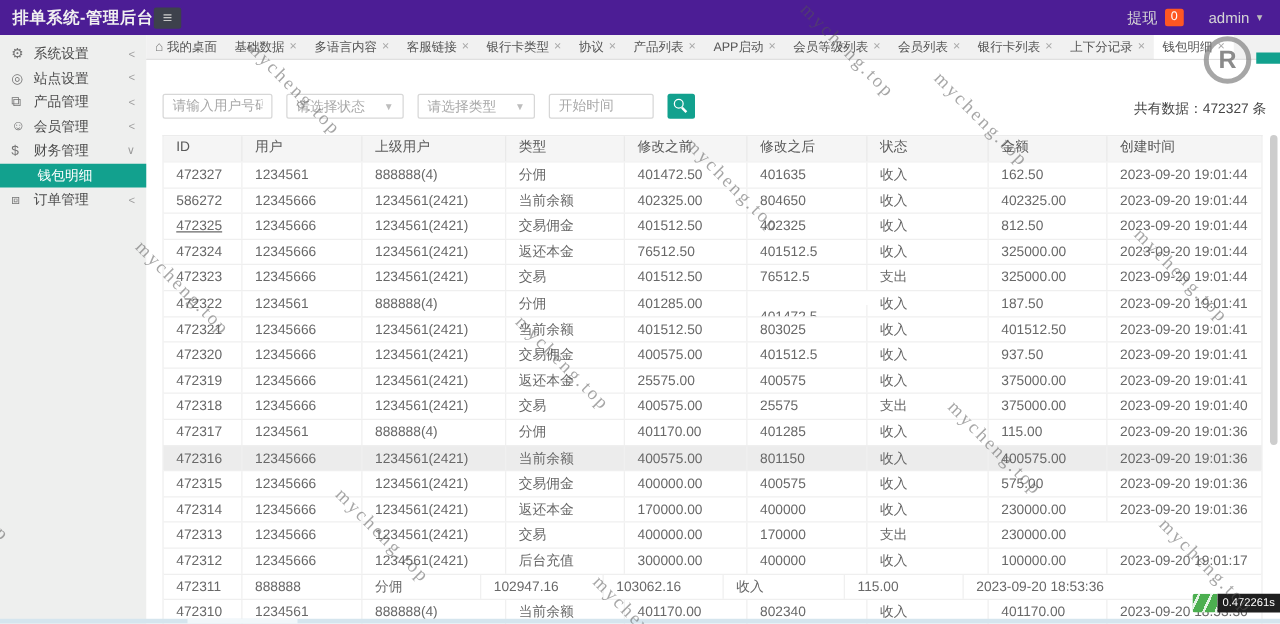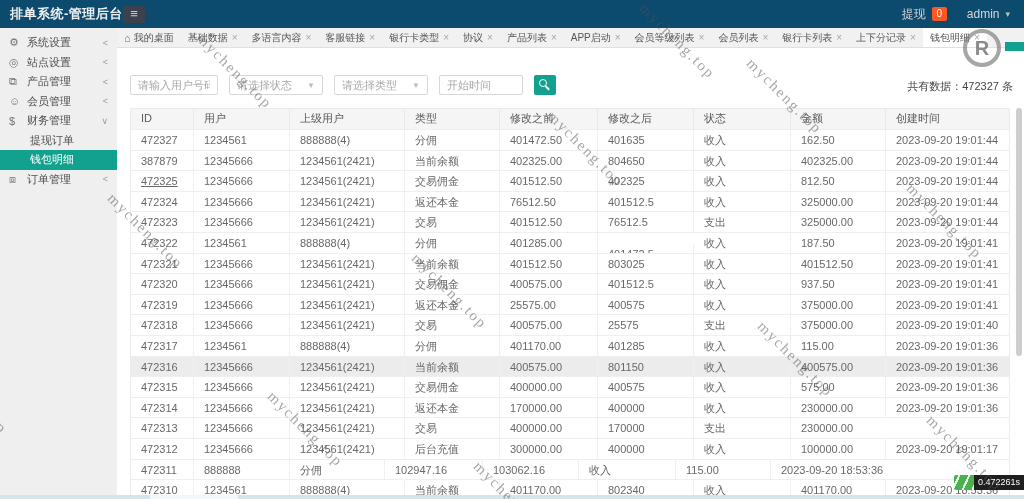--- a/index.html
+++ b/index.html
@@ -2,21 +2,21 @@
 <html><head>
 <meta charset="utf-8">
 <style>
   * { margin:0; padding:0; box-sizing:border-box; }
   html,body { width:1024px; height:499px; overflow:hidden; background:#fff;
     font-family:"Liberation Sans","DejaVu Sans",sans-serif; }
   body { position:relative; }
 
   
   .header { position:absolute; left:0; top:0; width:1024px; height:28px;
-    background:#0c4a6e; display:flex; align-items:center; z-index:5; }
+    background:#4c1d95; display:flex; align-items:center; z-index:5; }
   .logo { width:117px; padding-left:10px; color:#f0f0f0; font-size:13px;
     font-weight:bold; letter-spacing:.5px; white-space:nowrap; }
   .burger { width:22px; height:17px; margin-left:6px; background:#3d414c;
     border-radius:2px; color:#c9c9c9; text-align:center; line-height:16px;
     font-size:13px; cursor:pointer; }
   .header-right { margin-left:auto; display:flex; align-items:center;
     gap:6px; padding-right:14px; font-size:12px; color:#d6d6d6; }
   .badge { background:#ff5722; color:#fff; font-size:10px; min-width:15px;
     height:14px; line-height:14px; text-align:center; border-radius:2px;
     padding:0 3px; }
@@ -202,23 +202,20 @@
     <div class="side-item">
       <span class="icon">☺</span>
       <span class="slabel">会员管理</span>
       <span class="arrow">&lt;</span>
     </div>
     <div class="side-item">
       <span class="icon">$</span>
       <span class="slabel">财务管理</span>
       <span class="arrow">∨</span>
     </div>
-    <div class="side-item sub">
-      <span class="slabel">提现订单</span>
-    </div>
     <div class="side-item sub active">
       <span class="slabel">钱包明细</span>
     </div>
     <div class="side-item">
       <span class="icon">⧈</span>
       <span class="slabel">订单管理</span>
       <span class="arrow">&lt;</span>
     </div>
   </div>
 
@@ -259,21 +256,21 @@
           <div class="td" style="width: 96px;">1234561</div>
           <div class="td" style="width: 115px;">888888(4)</div>
           <div class="td" style="width: 95px;">分佣</div>
           <div class="td" style="width: 98px;">401472.50</div>
           <div class="td" style="width: 96px;">401635</div>
           <div class="td" style="width: 97px;">收入</div>
           <div class="td" style="width: 95px;">162.50</div>
           <div class="td" style="width: 123px;">2023-09-20 19:01:44</div>
         </div>
         <div class="tr">
-          <div class="td" style="width: 63px;">387879</div>
+          <div class="td" style="width: 63px;">586272</div>
           <div class="td" style="width: 96px;">12345666</div>
           <div class="td" style="width: 115px;">1234561(2421)</div>
           <div class="td" style="width: 95px;">当前余额</div>
           <div class="td" style="width: 98px;">402325.00</div>
           <div class="td" style="width: 96px;">804650</div>
           <div class="td" style="width: 97px;">收入</div>
           <div class="td" style="width: 95px;">402325.00</div>
           <div class="td" style="width: 123px;">2023-09-20 19:01:44</div>
         </div>
         <div class="tr">

